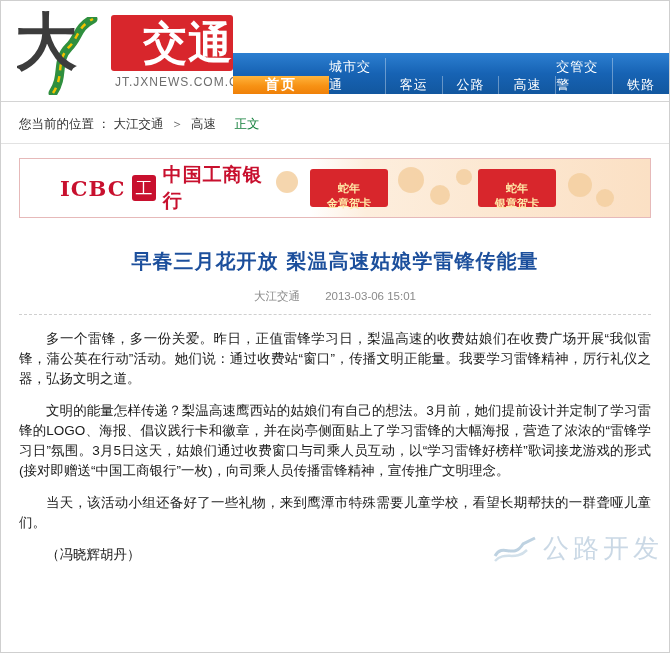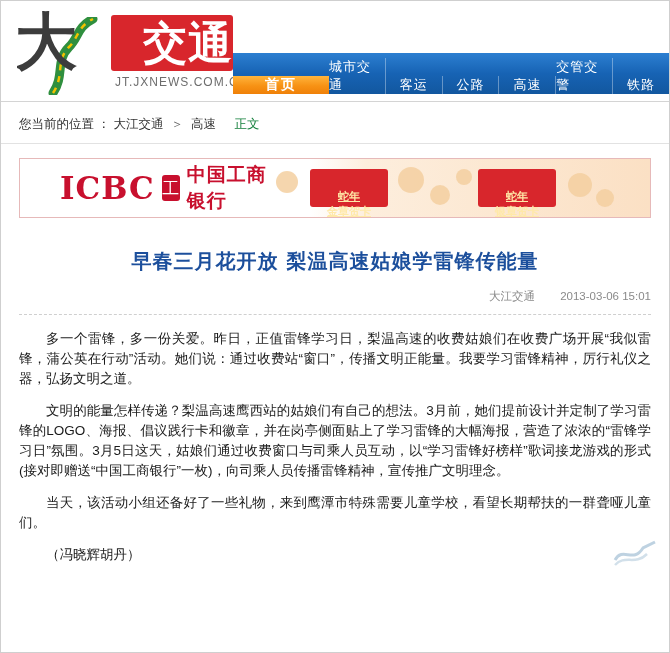--- a/index.html
+++ b/index.html
@@ -138,21 +138,21 @@
   }
   .icbc-area {
     display: flex;
     align-items: center;
     padding-left: 40px;
     width: 250px;
   }
   .icbc-en {
     font-family: "DejaVu Serif", serif;
     font-weight: bold;
-    font-size: 31px;
+    font-size: 21px;
     color: #c8102e;
     letter-spacing: 1px;
   }
   .icbc-mark {
     width: 26px; height: 26px;
     margin: 0 7px;
     border-radius: 3px;
     background: #c8102e;
     color: #fff;
     font-size: 17px;
@@ -175,23 +175,22 @@
   .ad-card {
     position: absolute;
     top: 10px;
     width: 78px; height: 38px;
     background: #d8262c;
     border-radius: 3px;
     color: #ffe9a8;
     text-align: center;
     font-size: 11px;
     line-height: 15px;
-    padding-top: 20px;
-    font-weight: bold;
-    text-decoration: underline;
+    padding-top: 12px;
+    font-weight: bold;
   }
   .ad-card.gold { left: 40px; }
   .ad-card.silver { left: 208px; }
   .ad-dot {
     position: absolute;
     border-radius: 50%;
     background: #f3cfa0;
     opacity: 0.85;
   }
 
@@ -200,21 +199,21 @@
     margin-top: 30px;
     text-align: center;
     font-family: "DejaVu Serif", serif;
     font-size: 20px;
     font-weight: bold;
     color: #1c4f9c;
     letter-spacing: 1px;
   }
   .article-meta {
     margin-top: 14px;
-    text-align: right;
+    text-align: center;
     font-size: 11.5px;
     color: #8a8a8a;
   }
   .article-meta .src { margin-right: 22px; }
   .meta-rule {
     margin-top: 10px;
     border-bottom: 1px dashed #cfcfcf;
   }
 
   .article-body {
@@ -331,15 +330,16 @@
       <p class="signature">（冯晓辉胡丹）</p>
     </div>
 
   </div>
 
   <div class="watermark">
     <svg class="wm-mark" width="44" height="26" viewBox="0 0 44 26">
       <path d="M2 20 C 10 6, 20 24, 30 8 L 42 2" stroke="#a9c3d8" stroke-width="3" fill="none"></path>
       <path d="M2 25 C 12 14, 22 26, 34 14" stroke="#c3d6e4" stroke-width="2.5" fill="none"></path>
     </svg>
+    <span>公路开发</span>
   </div>
 
 </div>
 
 </body></html>

